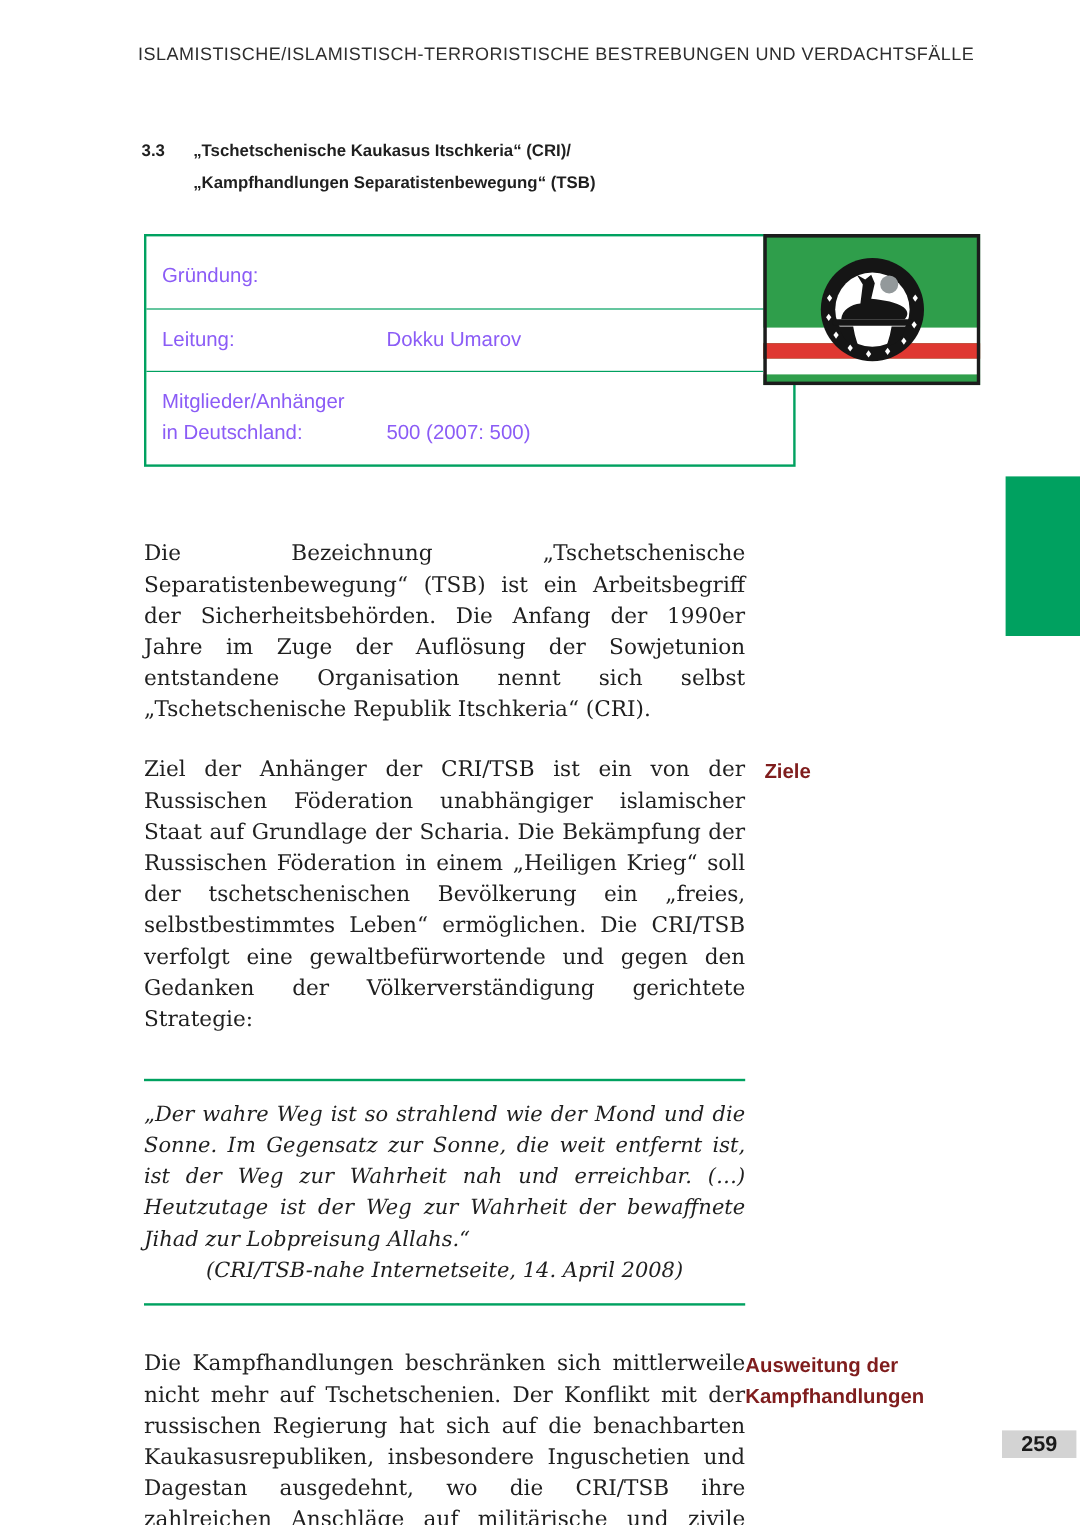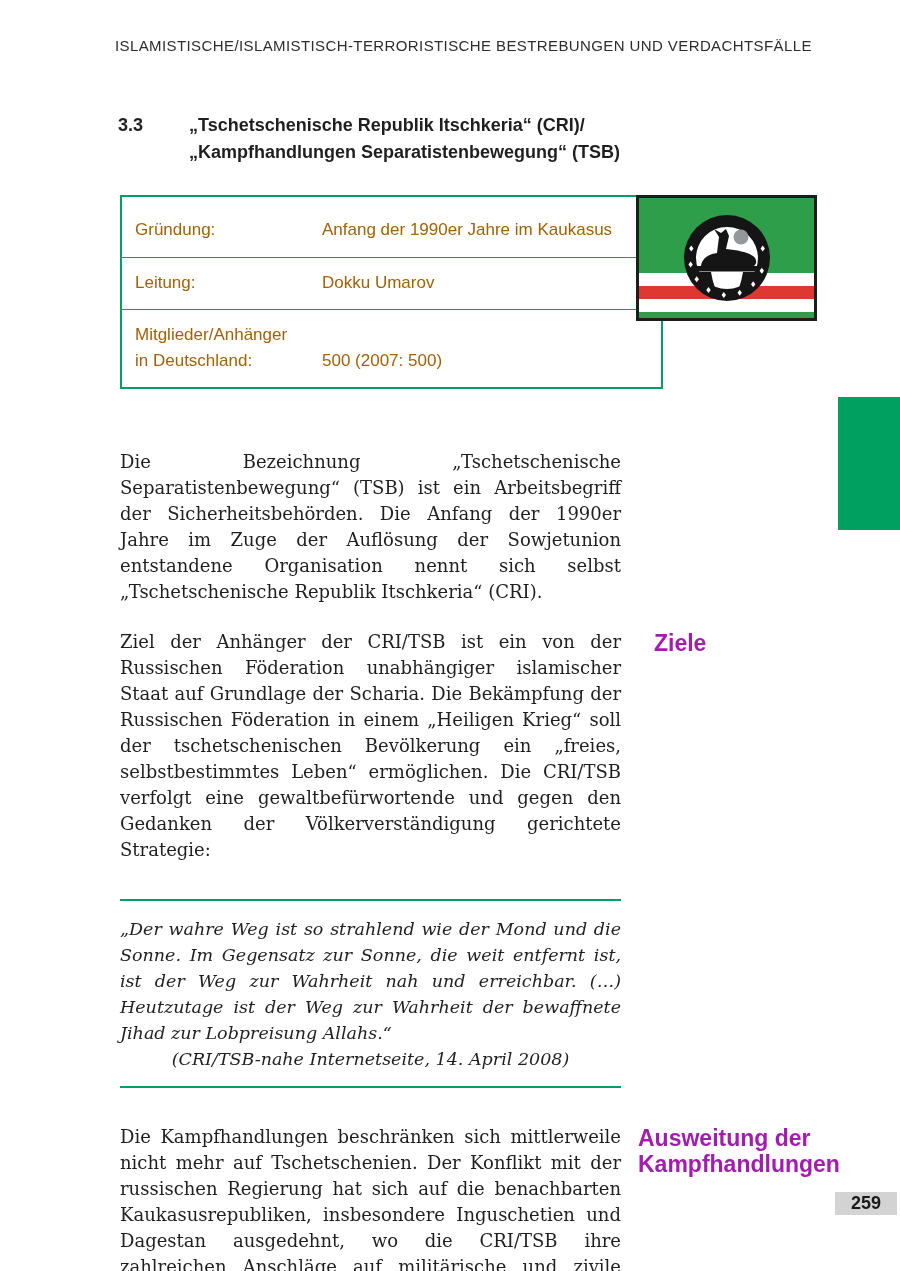--- a/index.html
+++ b/index.html
@@ -13,29 +13,29 @@
   }
   
   .running-head{
     position:absolute;left:115px;top:37px;
     font-size:15px;letter-spacing:.4px;color:#2d2d2d;
     white-space:nowrap;
   }
   
   .section-heading{
     position:absolute;left:118px;top:112px;
-    display:flex;font-weight:bold;font-size:18px;line-height:27px;color:#1f1f1f;gap:28px;
+    display:flex;font-weight:bold;font-size:14px;line-height:27px;color:#1f1f1f;
   }
   .section-heading .num{width:43px;flex:0 0 43px;}
   
   .fact-table{
     position:absolute;left:120px;top:195px;width:543px;
     border:2px solid var(--green);
     box-sizing:border-box;
-    font-size:17px;line-height:26px;color:#a16207;
+    font-size:17px;line-height:26px;color:#8b5cf6;
     background:#fff;
   }
   .fact-row{display:flex;padding:12px 13px 13px 13px;}
   .fact-row.r1{padding:20px 13px 14px 13px;}
   .fact-row + .fact-row{border-top:1px solid var(--green);}
   .fact-label{flex:0 0 187px;width:187px;padding-right:26px;box-sizing:border-box;}
   .fact-value{flex:1;}
   .fact-row.r3 .fact-value{align-self:flex-end;}
   
   .flag{position:absolute;left:636px;top:195px;width:181px;height:126px;}
@@ -50,23 +50,23 @@
     font-family:"DejaVu Serif","Liberation Serif",serif;
     font-size:18px;line-height:26px;color:#1f1f1f;
   }
   .row{display:flex;align-items:flex-start;}
   .para{
     width:501px;flex:0 0 501px;
     text-align:justify;
     hyphens:auto;-webkit-hyphens:auto;
   }
   .margin-note{
-    margin-left:17px;width:186px;
+    width:186px;
     font-family:"Liberation Sans",sans-serif;
-    font-weight:bold;font-size:23px;line-height:26px;color:#a21caf;
+    font-weight:bold;font-size:17px;line-height:26px;color:#7f1d1d;
     padding-top:1px;
   }
   .sp1{margin-top:24px;gap:16px;}
   .quote-block{
     width:501px;box-sizing:border-box;
     margin-top:36px;
     border-top:2px solid var(--green);
     border-bottom:2px solid var(--green);
     padding:15px 0 14px 0;
     font-style:italic;font-size:17.5px;line-height:26px;
@@ -85,29 +85,28 @@
 </head>
 <body>
 
 <div class="page">
 
   <div class="running-head">ISLAMISTISCHE/ISLAMISTISCH-TERRORISTISCHE BESTREBUNGEN UND VERDACHTSFÄLLE</div>
 
   <div class="section-heading">
     <div class="num">3.3</div>
     <div>
-      <div>„Tschetschenische Republik Itschkeria“ (CRI)/</div>
+      <div>„Tschetschenische Kaukasus Itschkeria“ (CRI)/</div>
       <div>„Kampfhandlungen Separatistenbewegung“ (TSB)</div>
     </div>
   </div>
 
   <div class="fact-table">
     <div class="fact-row r1">
       <div class="fact-label">Gründung:</div>
-      <div class="fact-value">Anfang der 1990er Jahre im Kaukasus</div>
     </div>
     <div class="fact-row r2">
       <div class="fact-label">Leitung:</div>
       <div class="fact-value">Dokku Umarov</div>
     </div>
     <div class="fact-row r3">
       <div class="fact-label">Mitglieder/Anhänger in Deutschland:</div>
       <div class="fact-value">500 (2007: 500)</div>
     </div>
   </div>

